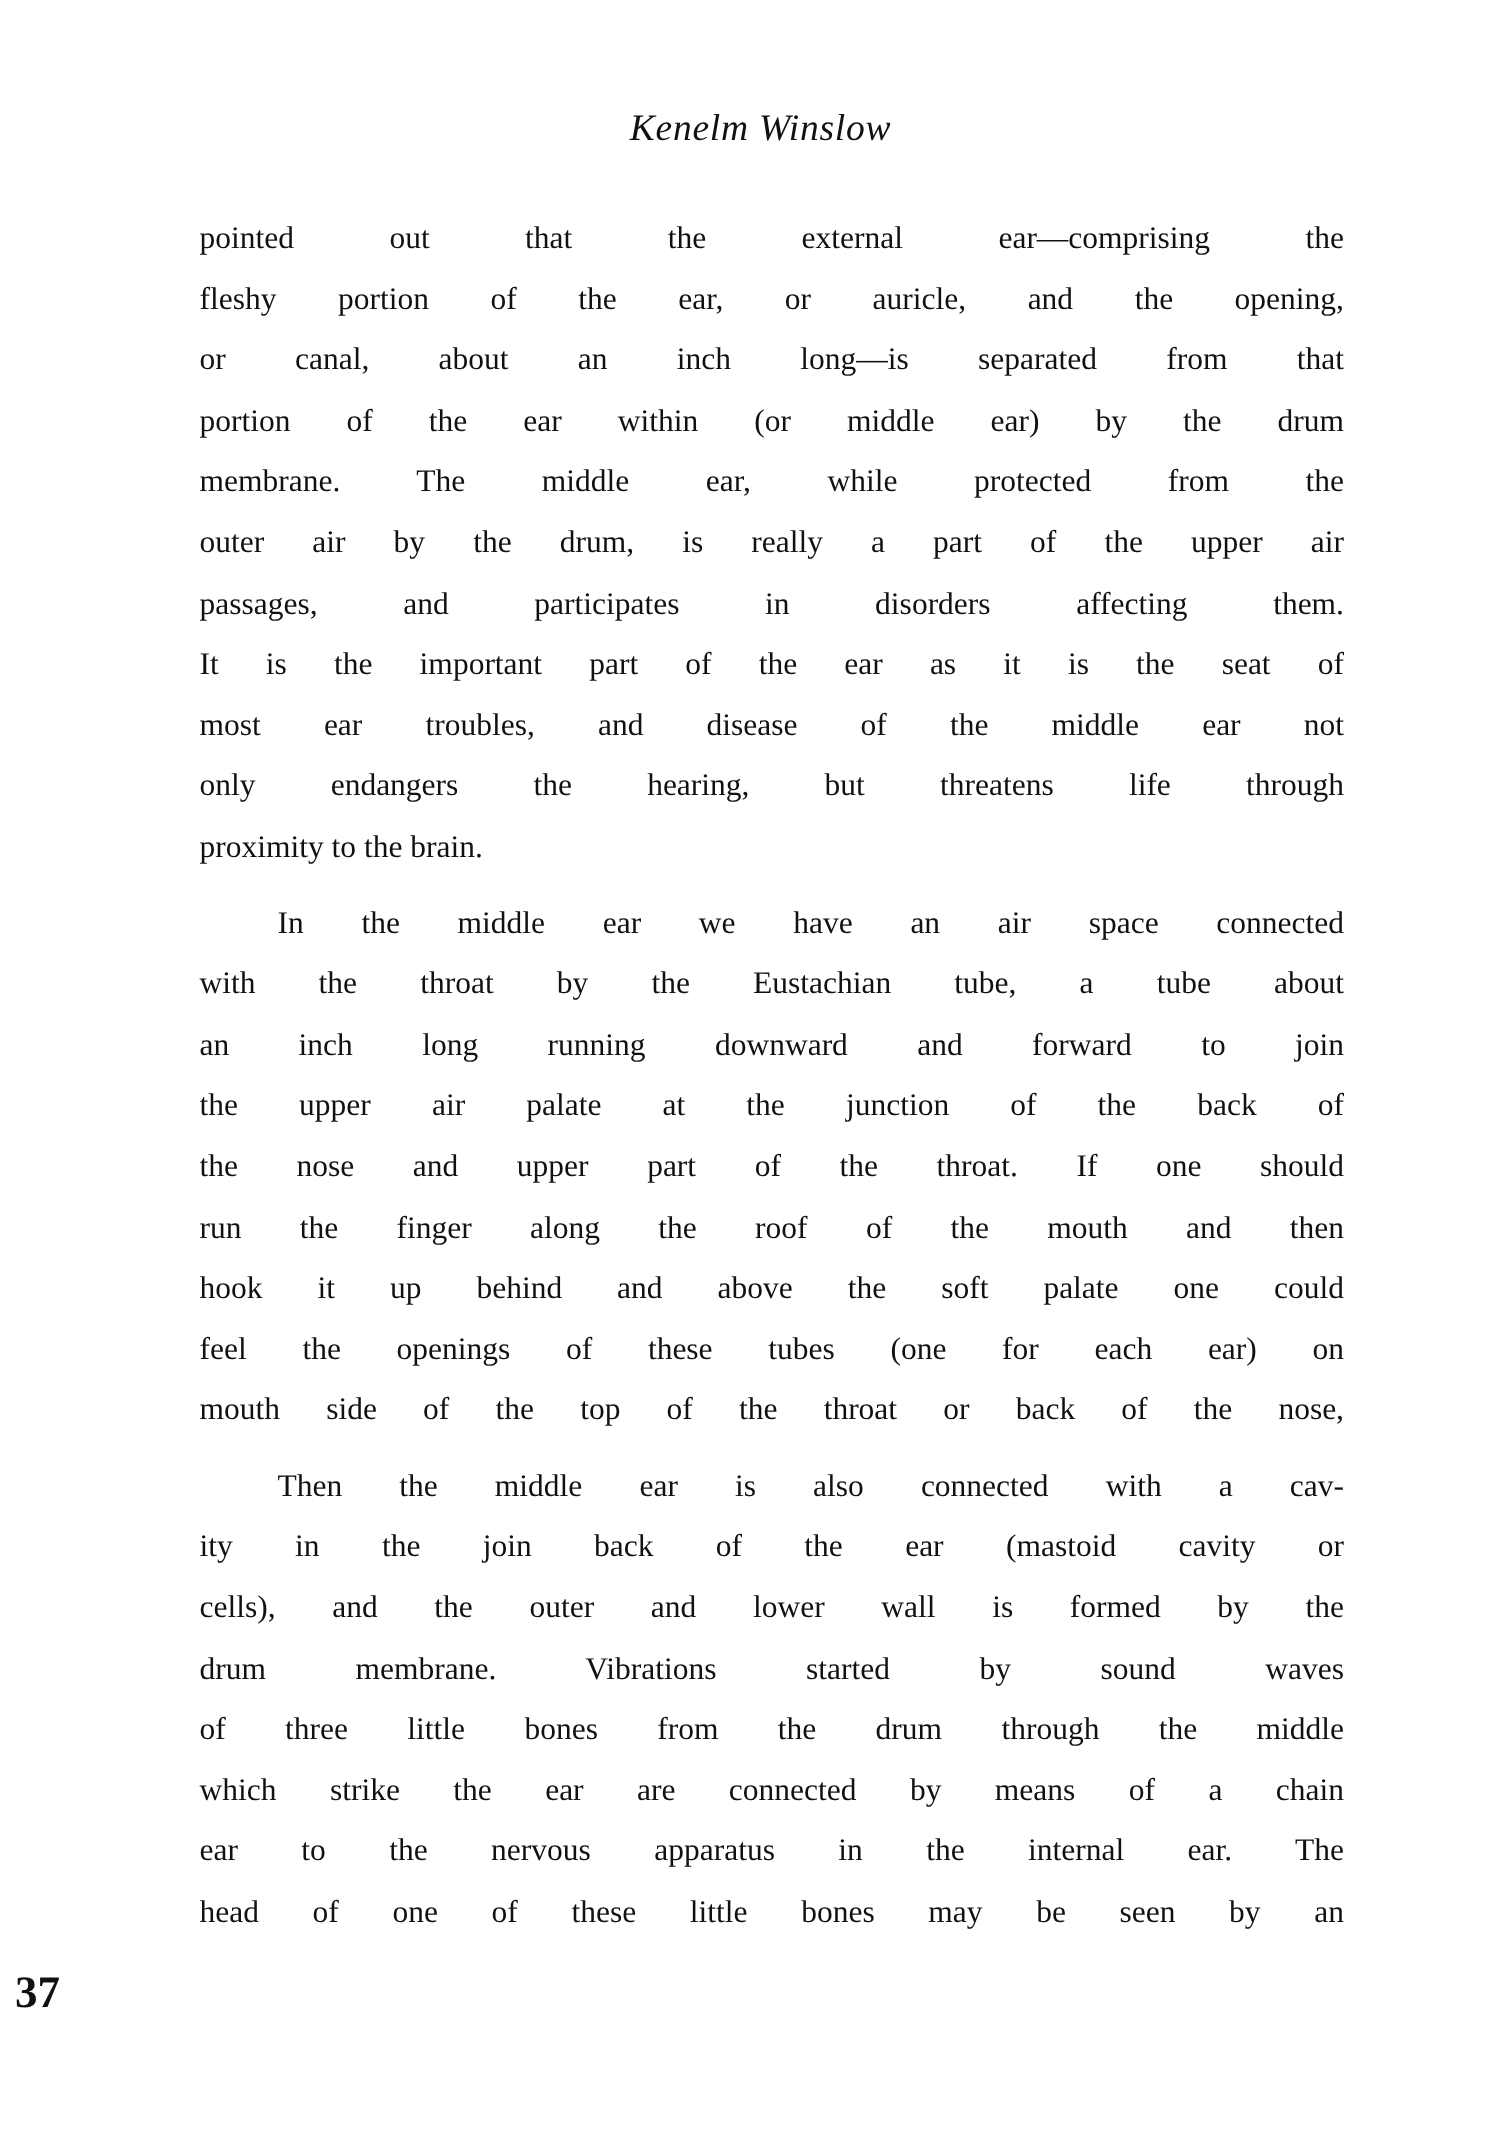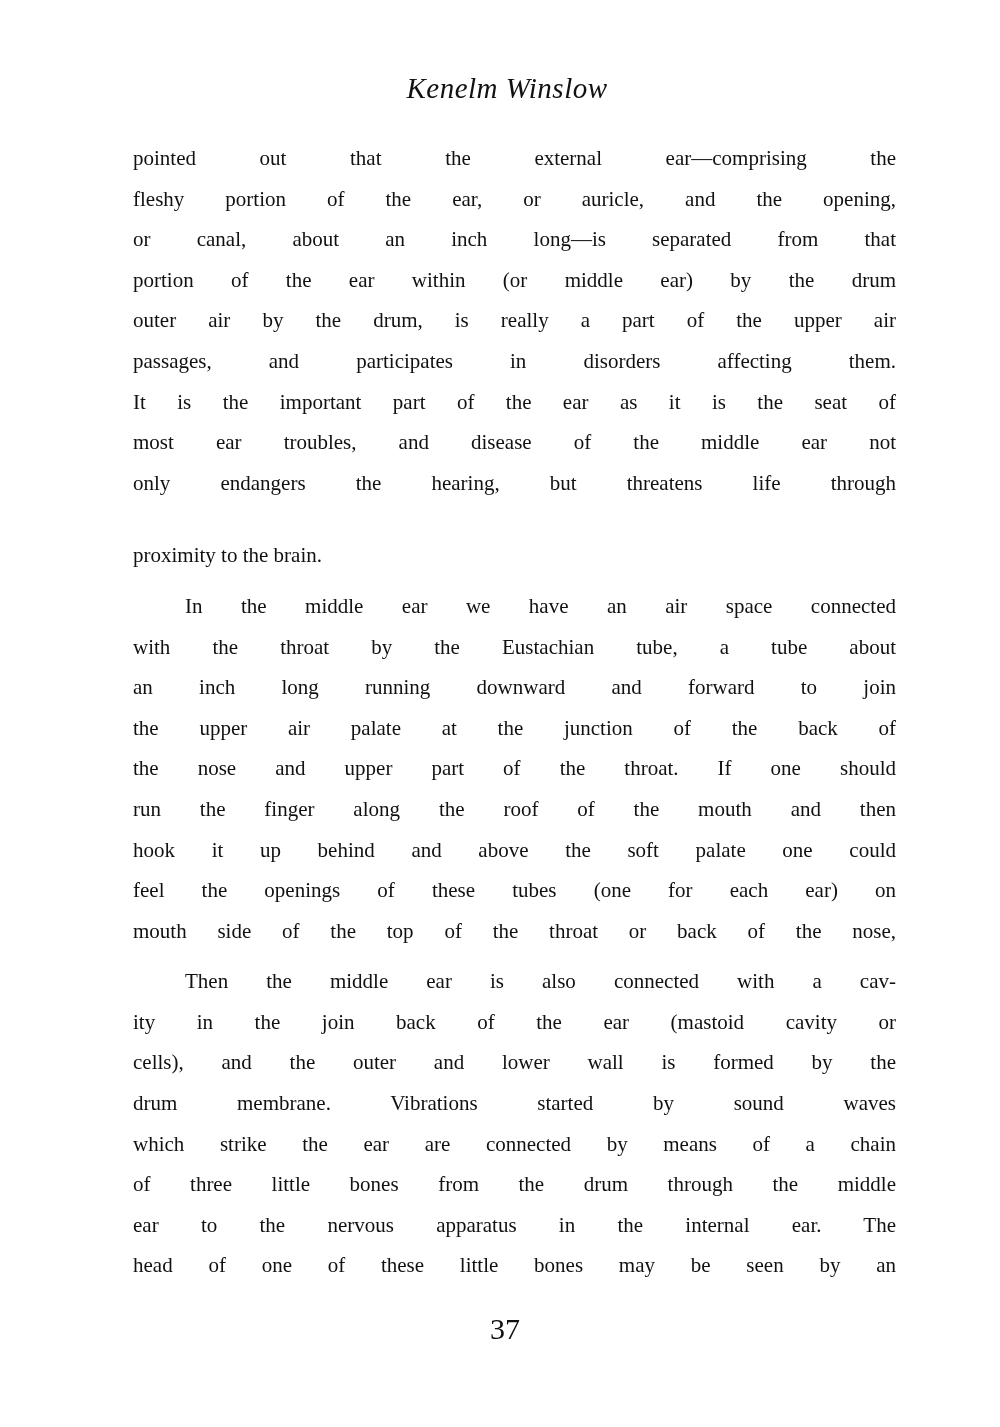--- a/index.html
+++ b/index.html
@@ -15,21 +15,21 @@
       color: #111111;
       font-family: "Liberation Serif", "DejaVu Serif", serif;
     }
     .running-head {
       position: absolute;
       top: 72px;
       left: 0;
       width: 1000px;
       text-align: center;
       font-style: italic;
-      font-size: 29px;
+      font-size: 25px;
       letter-spacing: 0.5px;
       padding-left: 14px;
       box-sizing: border-box;
     }
     .body-text {
       position: absolute;
       top: 138px;
       left: 133px;
       width: 763px;
     }
@@ -38,49 +38,50 @@
       height: 40.6px;
       line-height: 40.6px;
       font-size: 21px;
       text-align: justify;
       text-align-last: justify;
       white-space: nowrap;
       overflow: visible;
     }
     .line.last {
       text-align-last: left;
-      margin-top: 32px;
     }
     .line.indent {
       padding-left: 52px;
       margin-top: 10px;
     }
     .page-number {
       position: absolute;
       top: 1312px;
       left: 0;
       width: 1000px;
-      text-align: center;
+      text-align: left;
       font-size: 30px;
       padding-left: 10px;
       box-sizing: border-box;
+      font-weight: bold;
     }
   </style>
 </head>
 <body>
 
 <div class="running-head">Kenelm Winslow</div>
 
 <div class="body-text">
 
   <div>
     <span class="line">pointed out that the external ear—comprising the</span>
     <span class="line">fleshy portion of the ear, or auricle, and the opening,</span>
     <span class="line">or canal, about an inch long—is separated from that</span>
     <span class="line">portion of the ear within (or middle ear) by the drum</span>
+    <span class="line">membrane. The middle ear, while protected from the</span>
     <span class="line">outer air by the drum, is really a part of the upper air</span>
     <span class="line">passages, and participates in disorders affecting them.</span>
     <span class="line">It is the important part of the ear as it is the seat of</span>
     <span class="line">most ear troubles, and disease of the middle ear not</span>
     <span class="line">only endangers the hearing, but threatens life through</span>
     <span class="line last">proximity to the brain.</span>
   </div>
 
   <div>
     <span class="line indent">In the middle ear we have an air space connected</span>
@@ -92,20 +93,20 @@
     <span class="line">hook it up behind and above the soft palate one could</span>
     <span class="line">feel the openings of these tubes (one for each ear) on</span>
     <span class="line">mouth side of the top of the throat or back of the nose,</span>
   </div>
 
   <div>
     <span class="line indent">Then the middle ear is also connected with a cav-</span>
     <span class="line">ity in the join back of the ear (mastoid cavity or</span>
     <span class="line">cells), and the outer and lower wall is formed by the</span>
     <span class="line">drum membrane. Vibrations started by sound waves</span>
+    <span class="line">of three little bones from the drum through the middle</span>
     <span class="line">which strike the ear are connected by means of a chain</span>
-    <span class="line">of three little bones from the drum through the middle</span>
     <span class="line">ear to the nervous apparatus in the internal ear. The</span>
     <span class="line">head of one of these little bones may be seen by an</span>
   </div>
 </div>
 
 <div class="page-number">37</div>
 
 </body></html>

